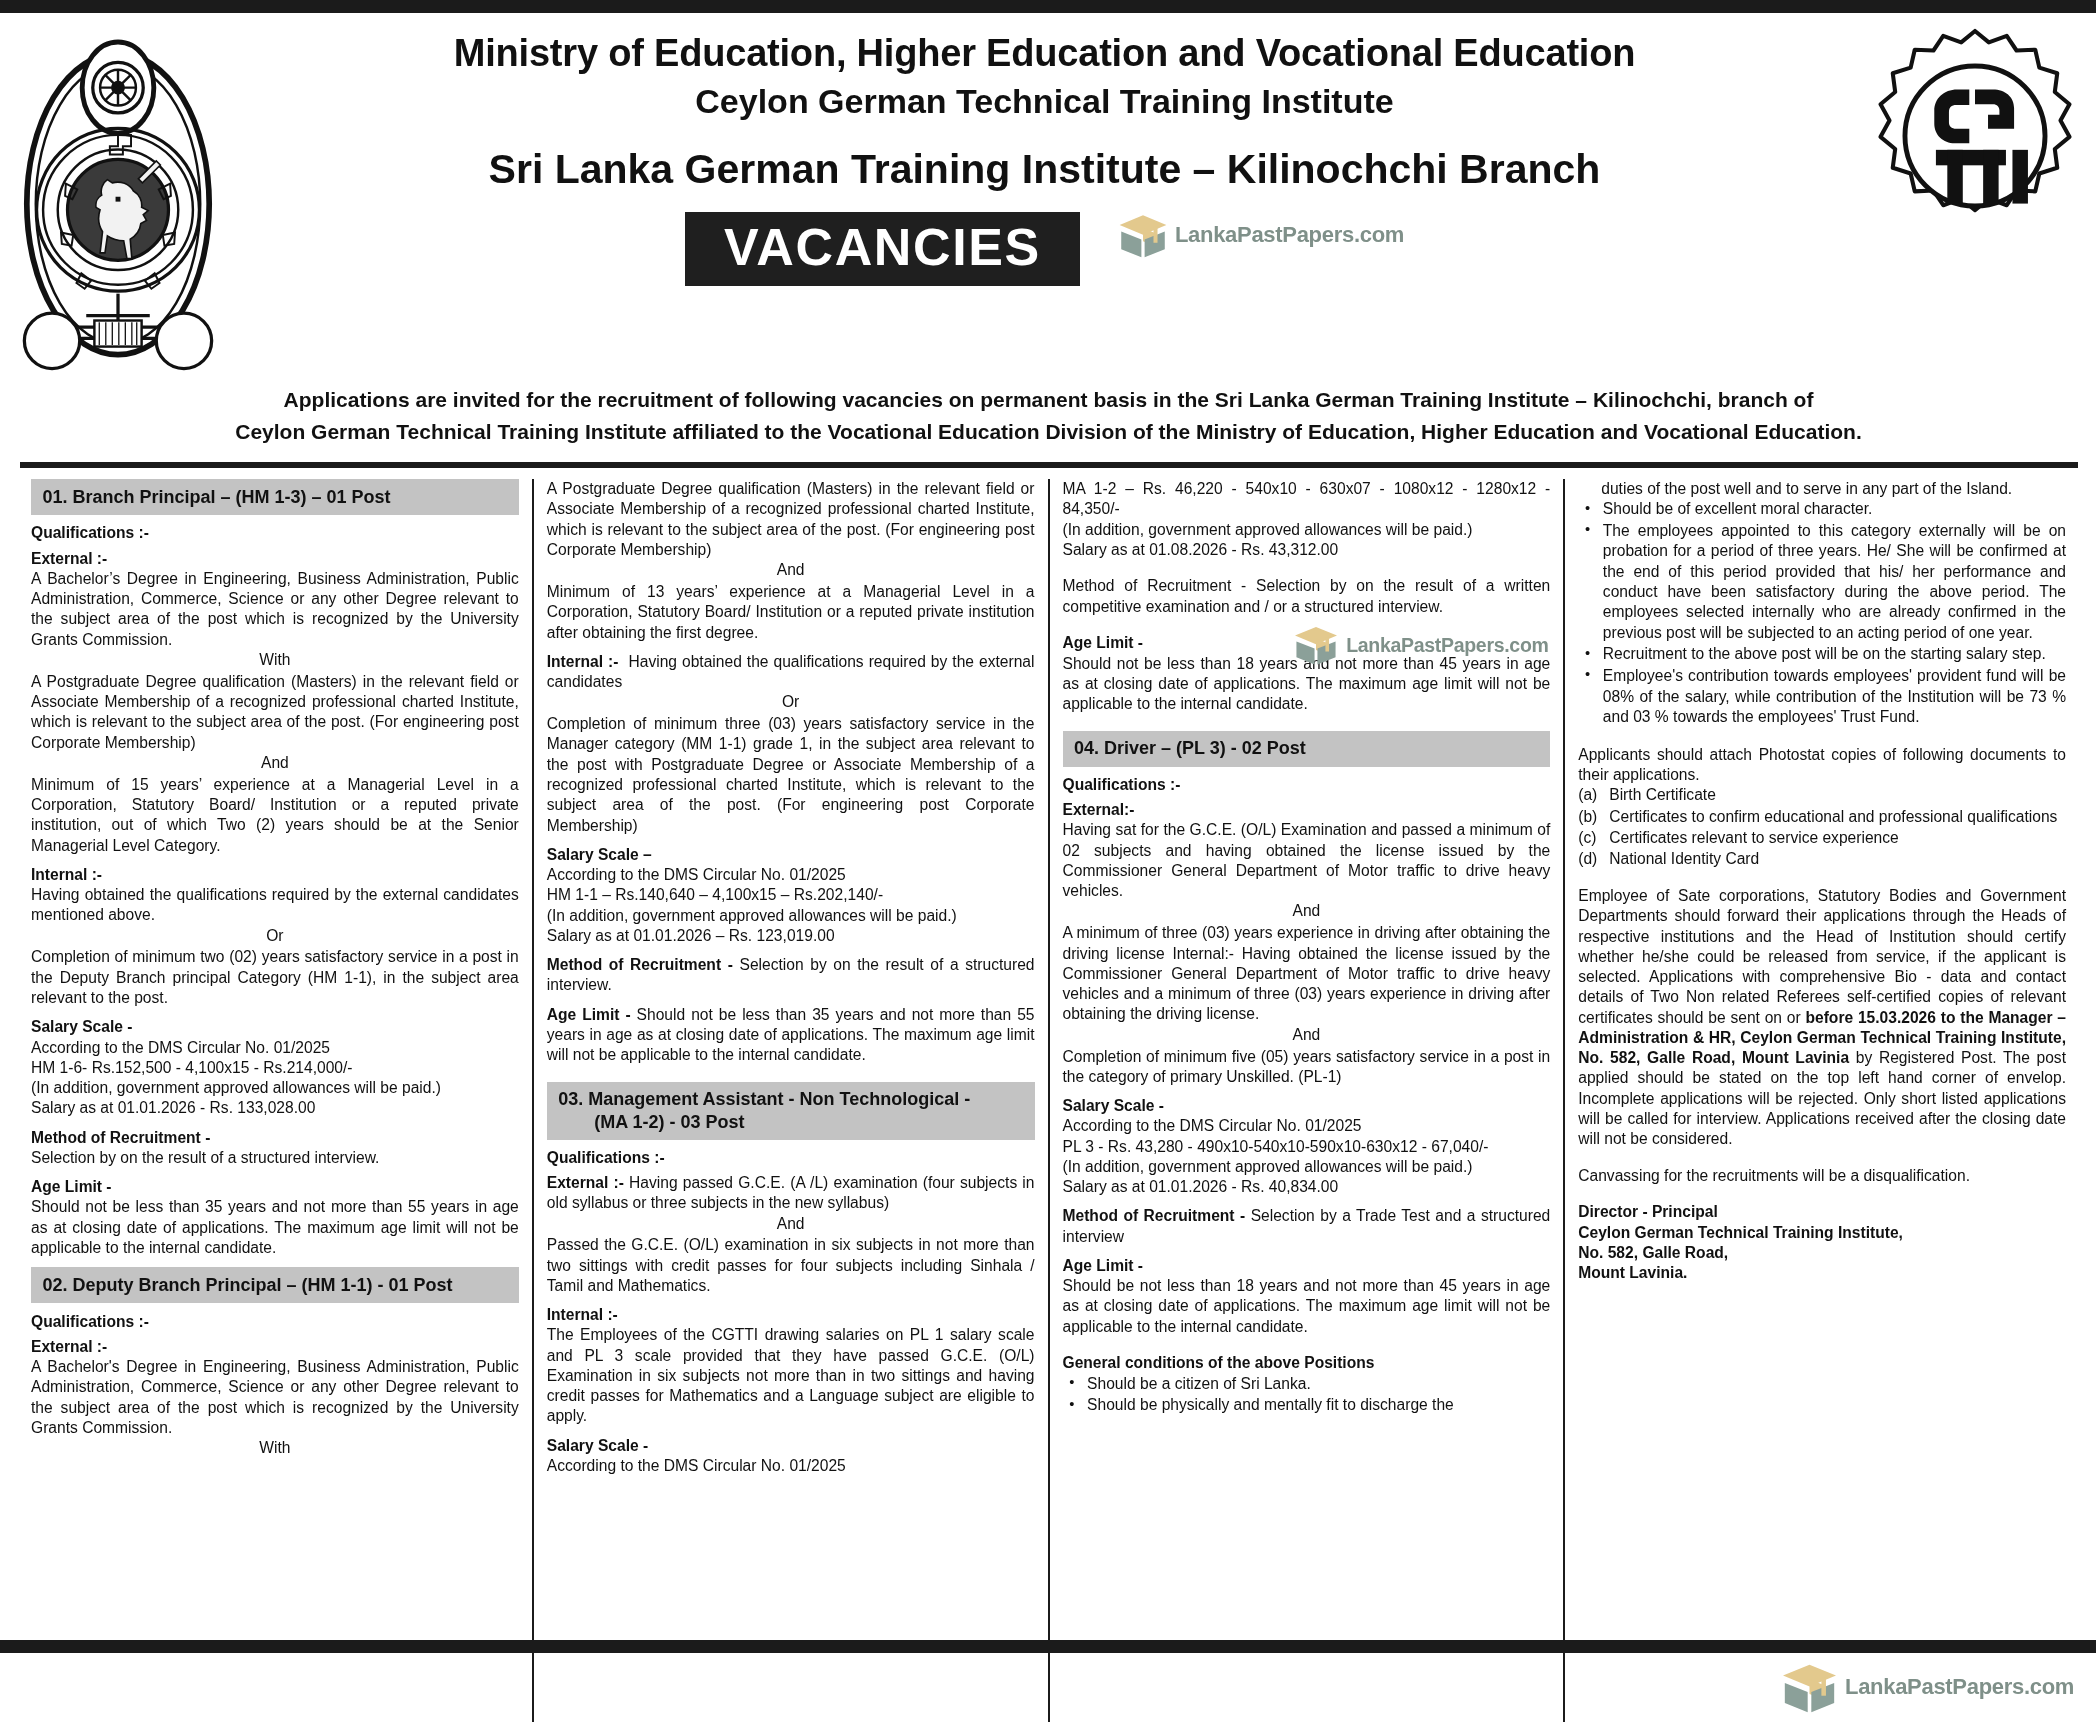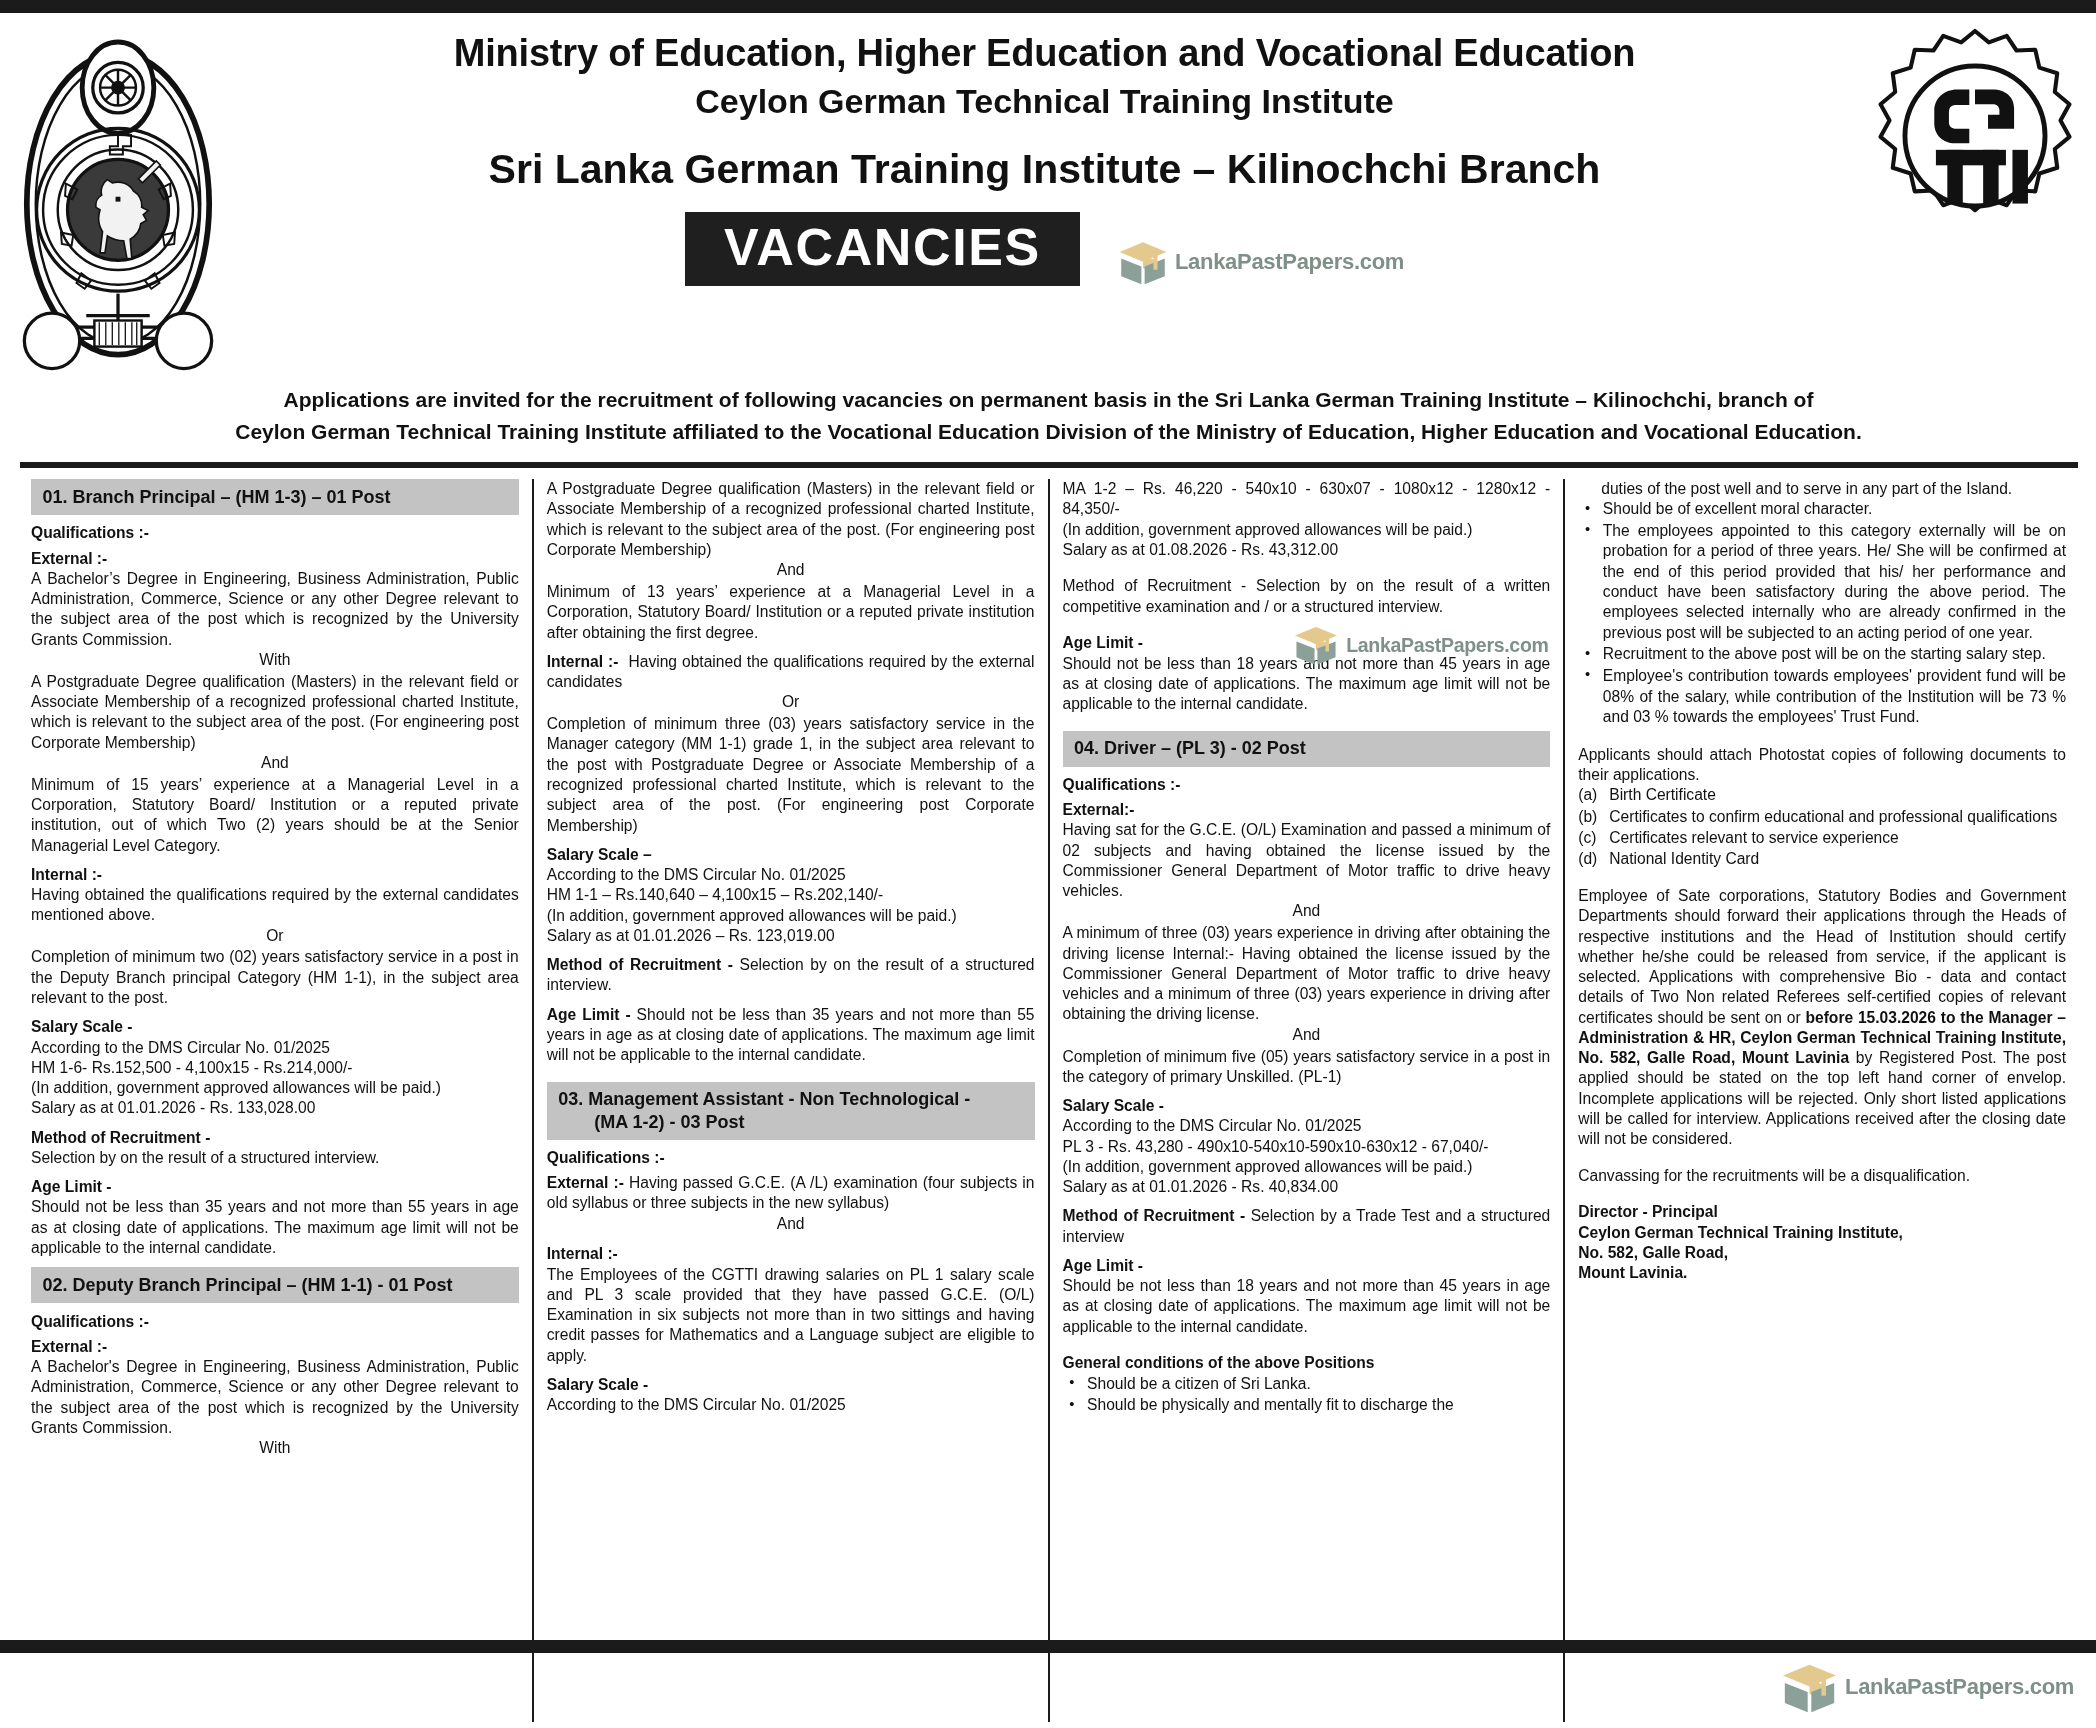--- a/index.html
+++ b/index.html
@@ -39,21 +39,21 @@
     font-size:38px;font-weight:bold;letter-spacing:-0.2px;
     line-height:1.18;
   }
   .h-line2{
     font-size:34px;font-weight:bold;line-height:1.2;margin-top:4.9px;
   }
   .h-line3{
     font-size:41px;font-weight:bold;line-height:1.2;margin-top:23px;
   }
   .vac-row{
-    display:flex;align-items:flex-end;justify-content:center;
+    display:flex;align-items:flex-start;justify-content:center;
     margin-top:18px;gap:33px;
   }
   .vac-badge{
     background:#1f1f1f;color:#fff;
     font-size:52px;font-weight:bold;letter-spacing:1.6px;
     padding:8.1px 39px 11.4px 39px;
     line-height:1.05;
   }
   .cg-logo{
     width:244px;flex:0 0 244px;
@@ -313,20 +313,21 @@
       <div class="gap-l"></div>
 
       <div class="posthead two">
         <span>03. Management Assistant - Non Technological -</span>
         <span class="ind">(MA 1-2) - 03 Post</span>
       </div>
       <p class="nb lbl">Qualifications  :-</p>
       <div class="gap-s"></div>
       <p class="nb"><span class="lbl">External :-</span> <span>Having passed G.C.E. (A /L) examination (four subjects in old syllabus or three subjects in the new syllabus)</span></p>
       <p class="ctr">And</p>
+      <p class="nb">Passed the G.C.E. (O/L) examination in six subjects in not more than two sittings with credit passes for four subjects including Sinhala / Tamil and Mathematics.</p>
       <div class="gap"></div>
       <p class="nb lbl">Internal :-</p>
       <p class="nb">The Employees of the CGTTI drawing salaries on PL 1 salary scale and PL 3 scale provided that they have passed G.C.E. (O/L) Examination in six subjects not more than in two sittings and having credit passes for Mathematics and a Language subject are eligible to apply.</p>
       <div class="gap"></div>
       <p class="nb lbl">Salary Scale -</p>
       <p class="nb nj">According to the DMS Circular No. 01/2025</p>
     </div>
 
     <div class="col">
       <p class="nb">MA 1-2 – Rs. 46,220 - 540x10 - 630x07 - 1080x12 - 1280x12 - 84,350/-</p>

